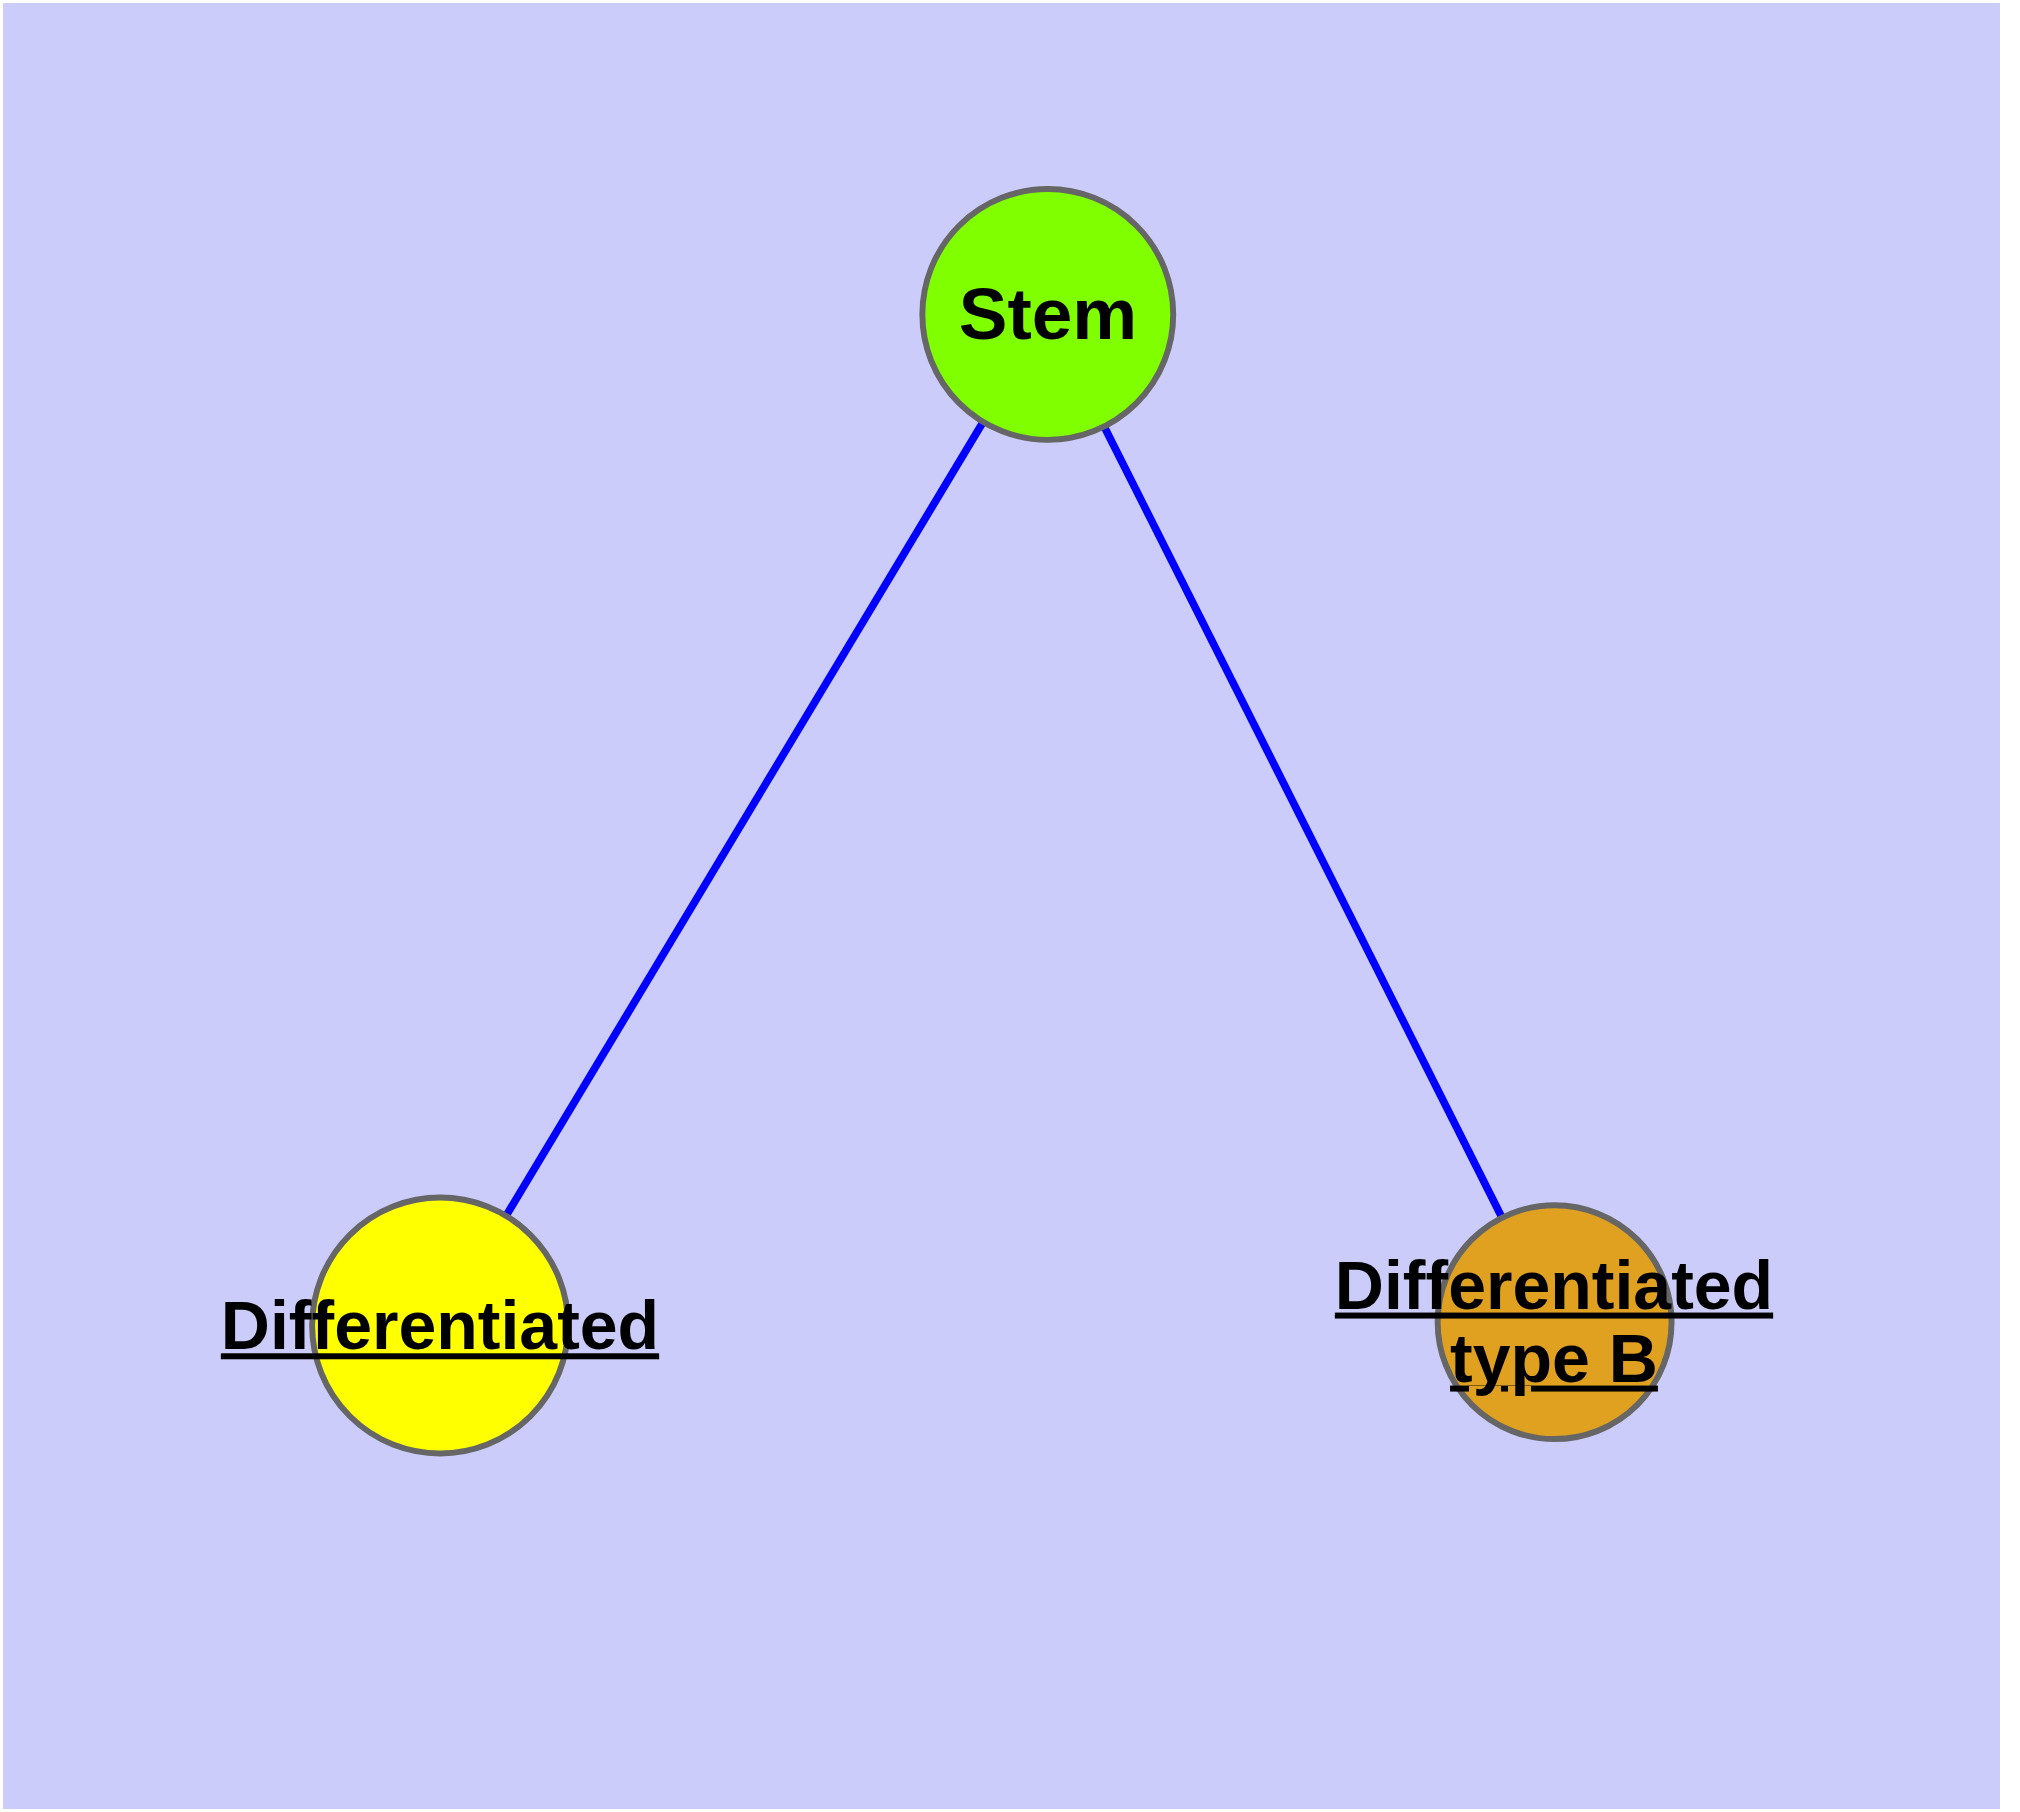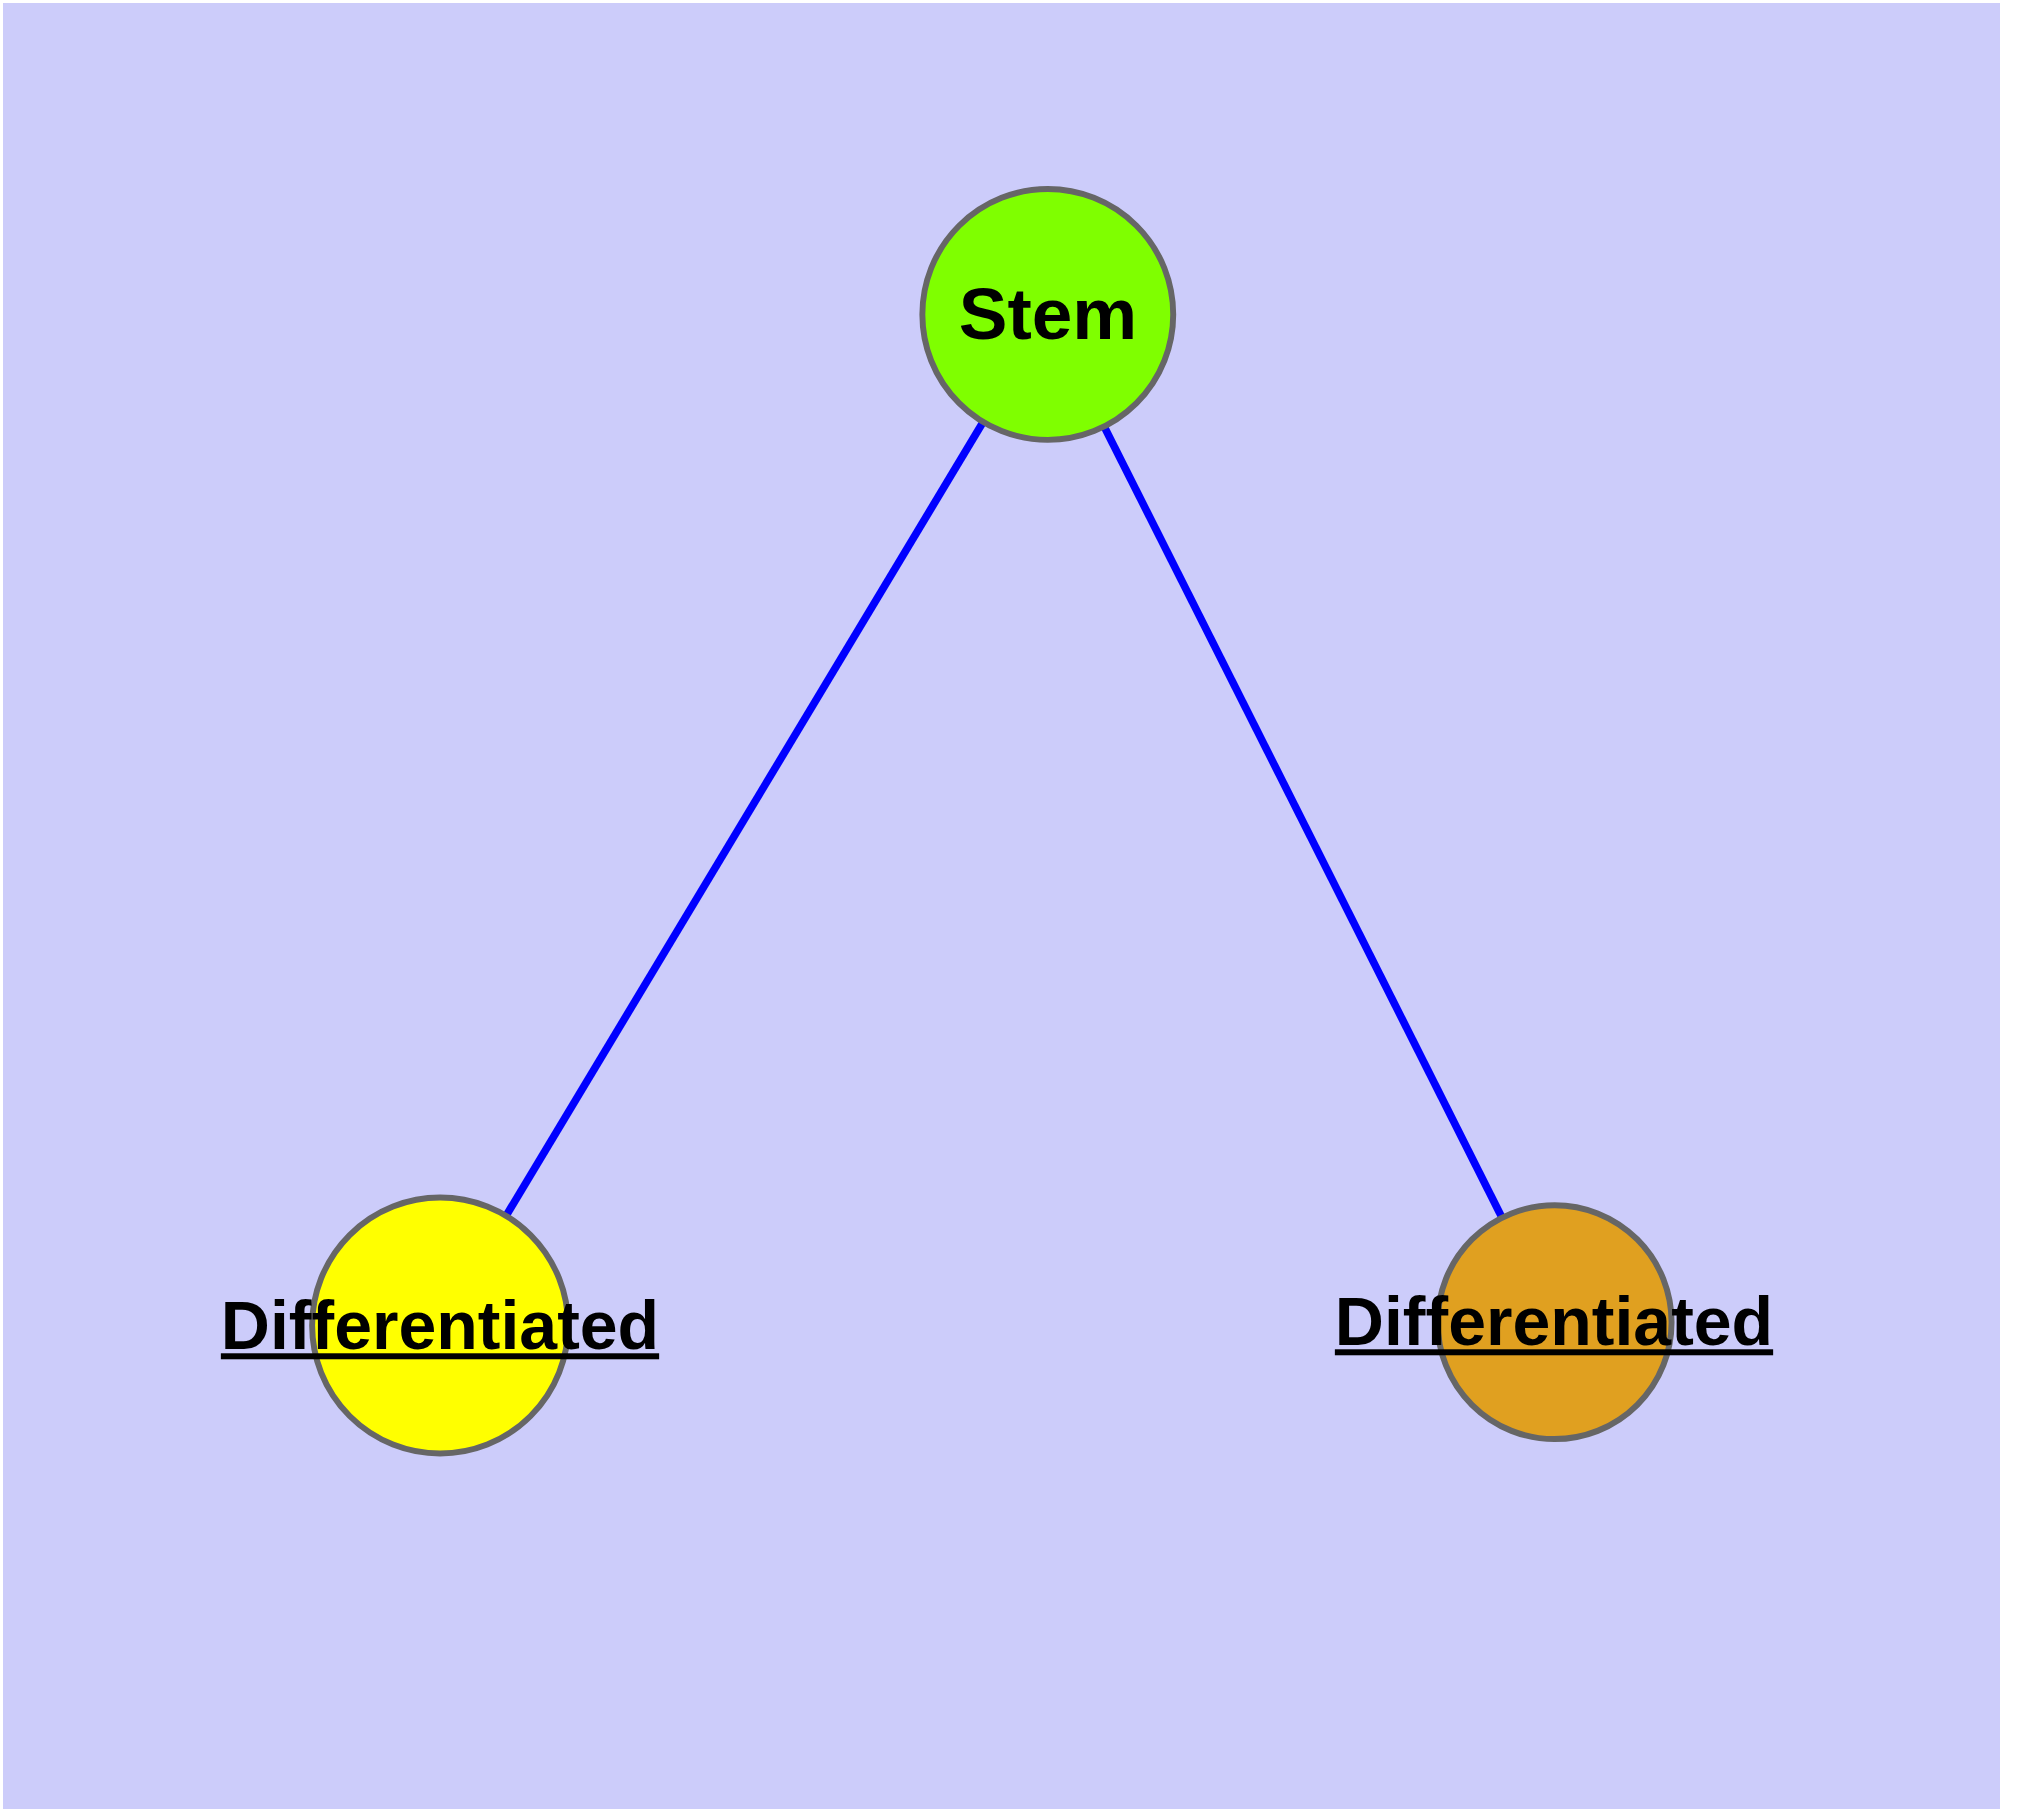--- a/index.html
+++ b/index.html
@@ -63,16 +63,16 @@
     <g id="node-layer">
         <circle cx="1236" cy="371" r="148" fill="#7fff00" stroke="#666666" stroke-width="7"></circle>
         <circle cx="519" cy="1564" r="151" fill="#ffff00" stroke="#666666" stroke-width="7"></circle>
         <circle cx="1834" cy="1560" r="138" fill="#e0a020" stroke="#666666" stroke-width="7"></circle>
       </g>
   </svg>
 
   <div id="label-layer">
       <div class="node-label stem" style="left: 1048px; top: 314px;"><div>Stem</div></div>
       <div class="node-label leaf" style="left: 440px; top: 1326px;"><div>Differentiated</div></div>
-      <div class="node-label leaf" style="left: 1554px; top: 1322px;"><div>Differentiated</div></div>
+      <div class="node-label leaf" style="left: 1554px; top: 1322px;"><div>Differentiated</div><div>type B</div></div>
     </div>
 </div>
 
 
 </body></html>

